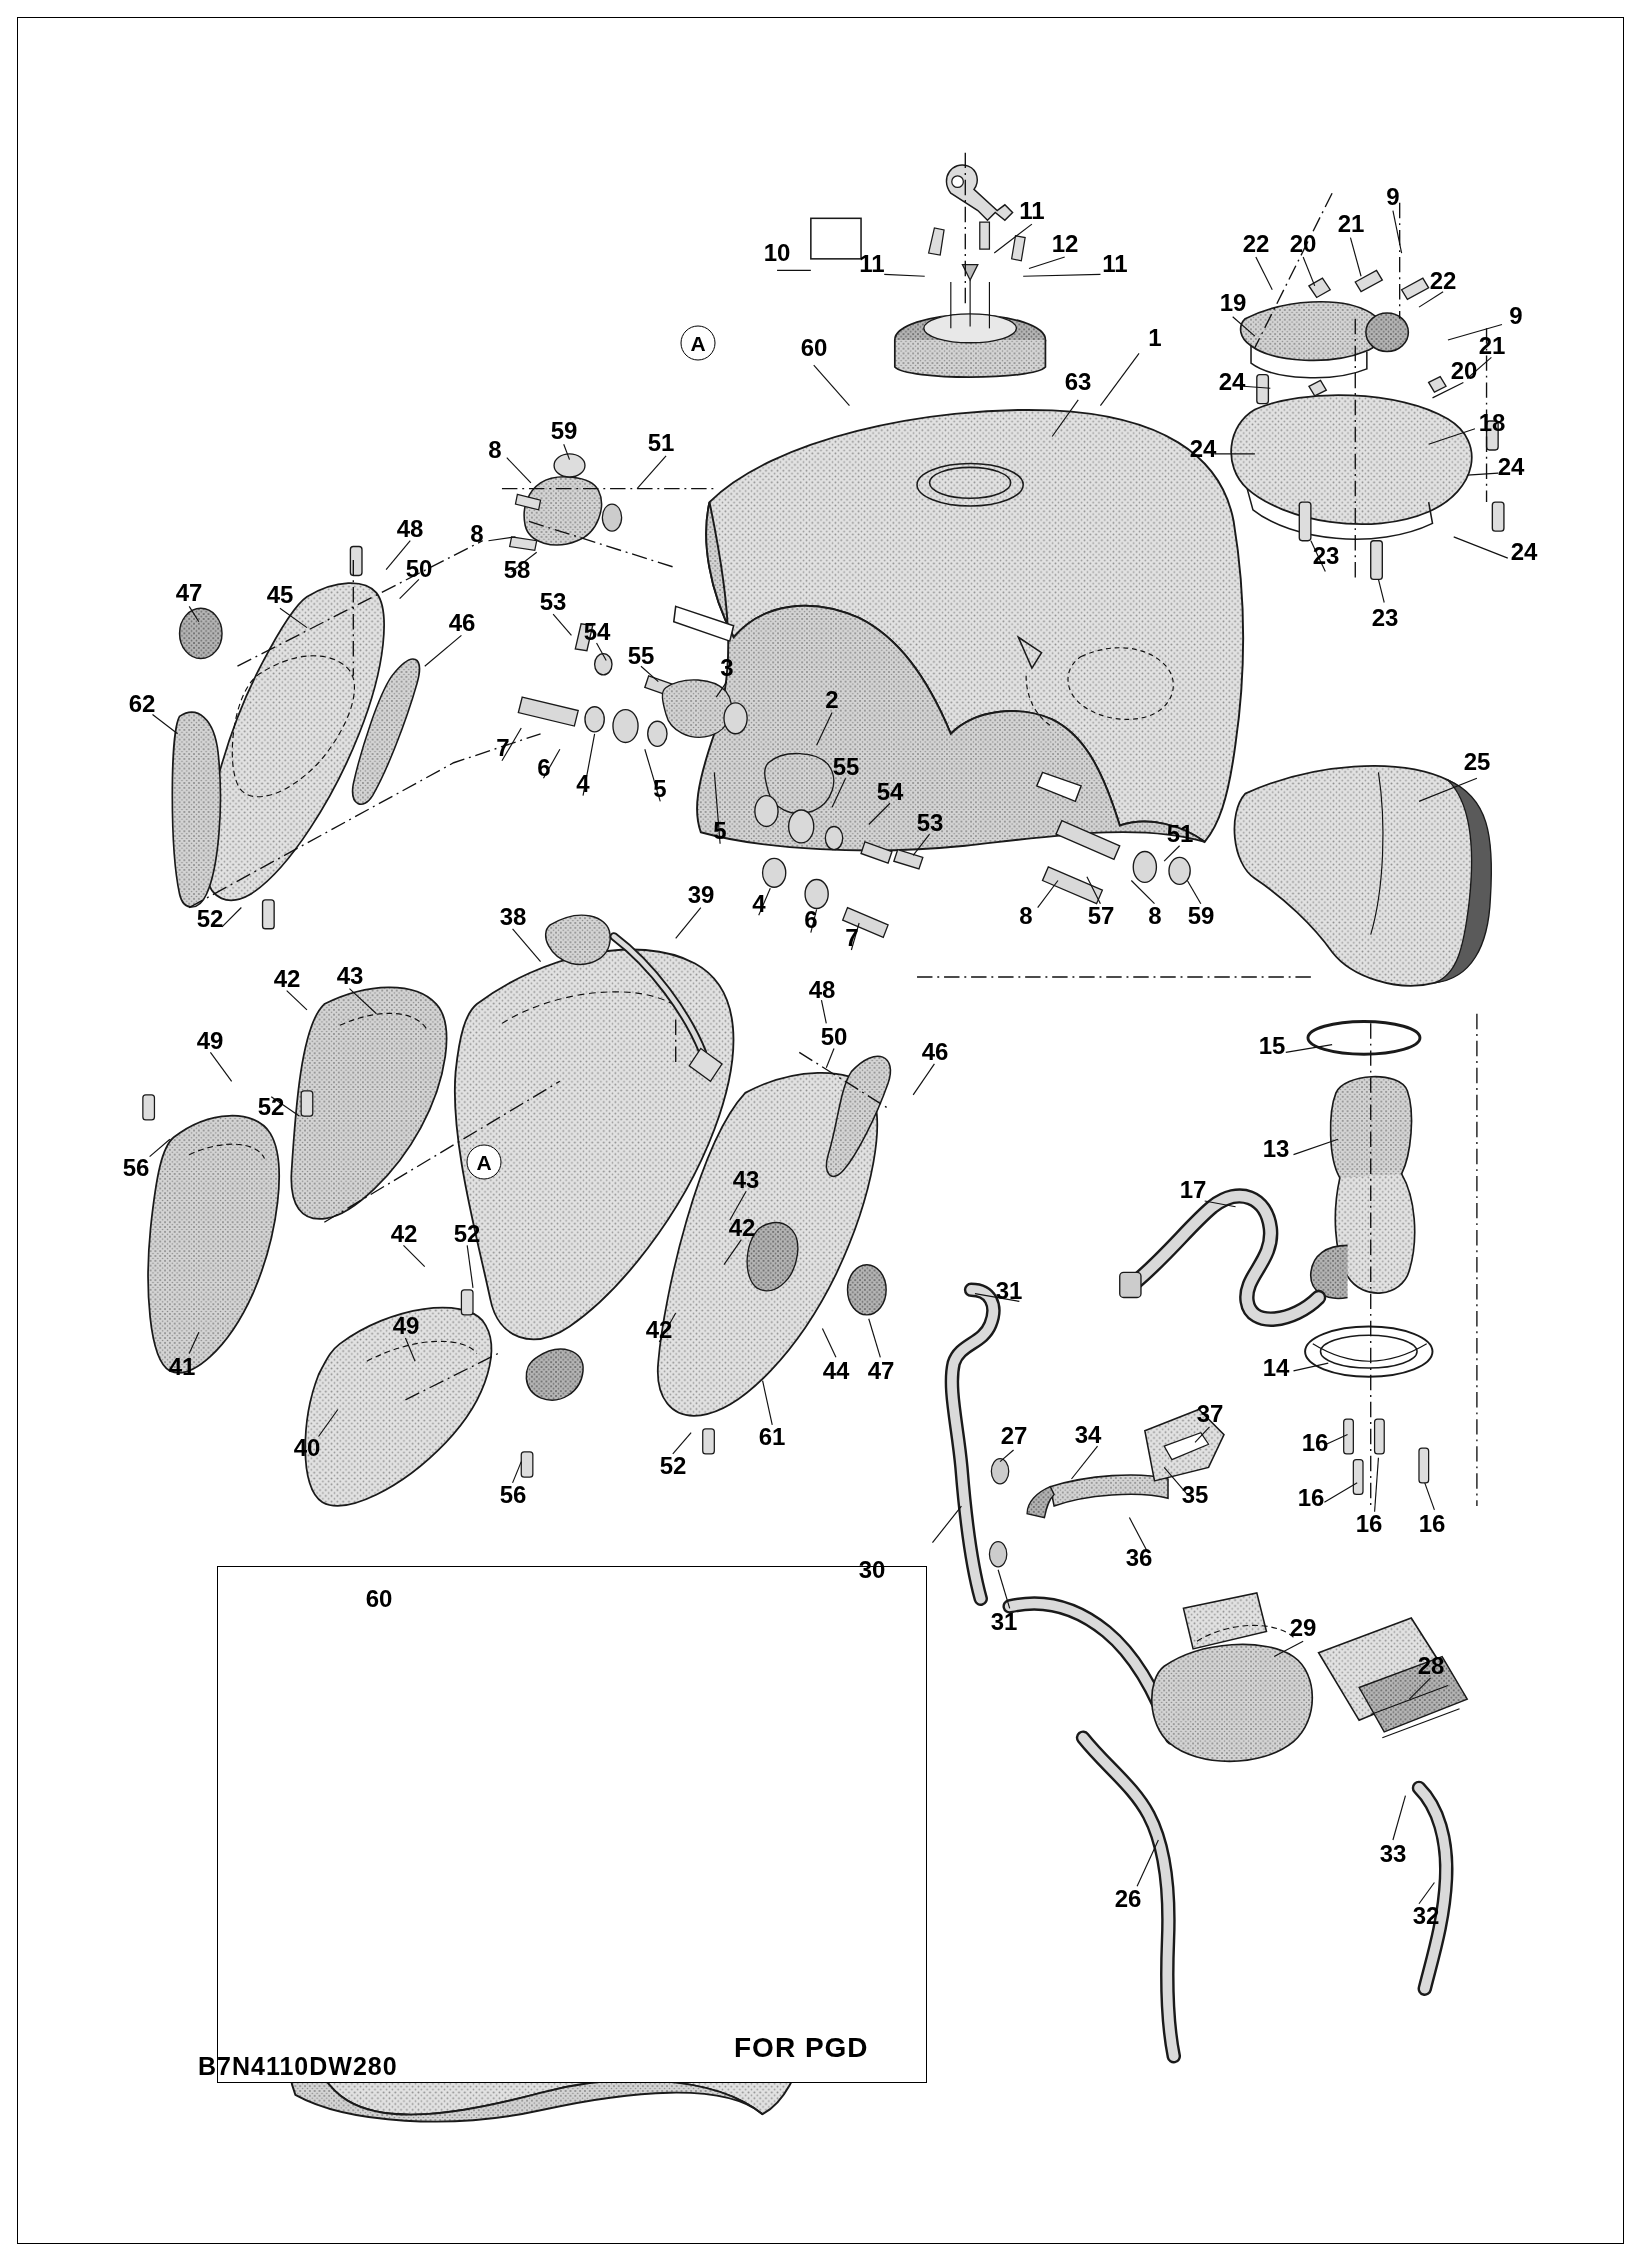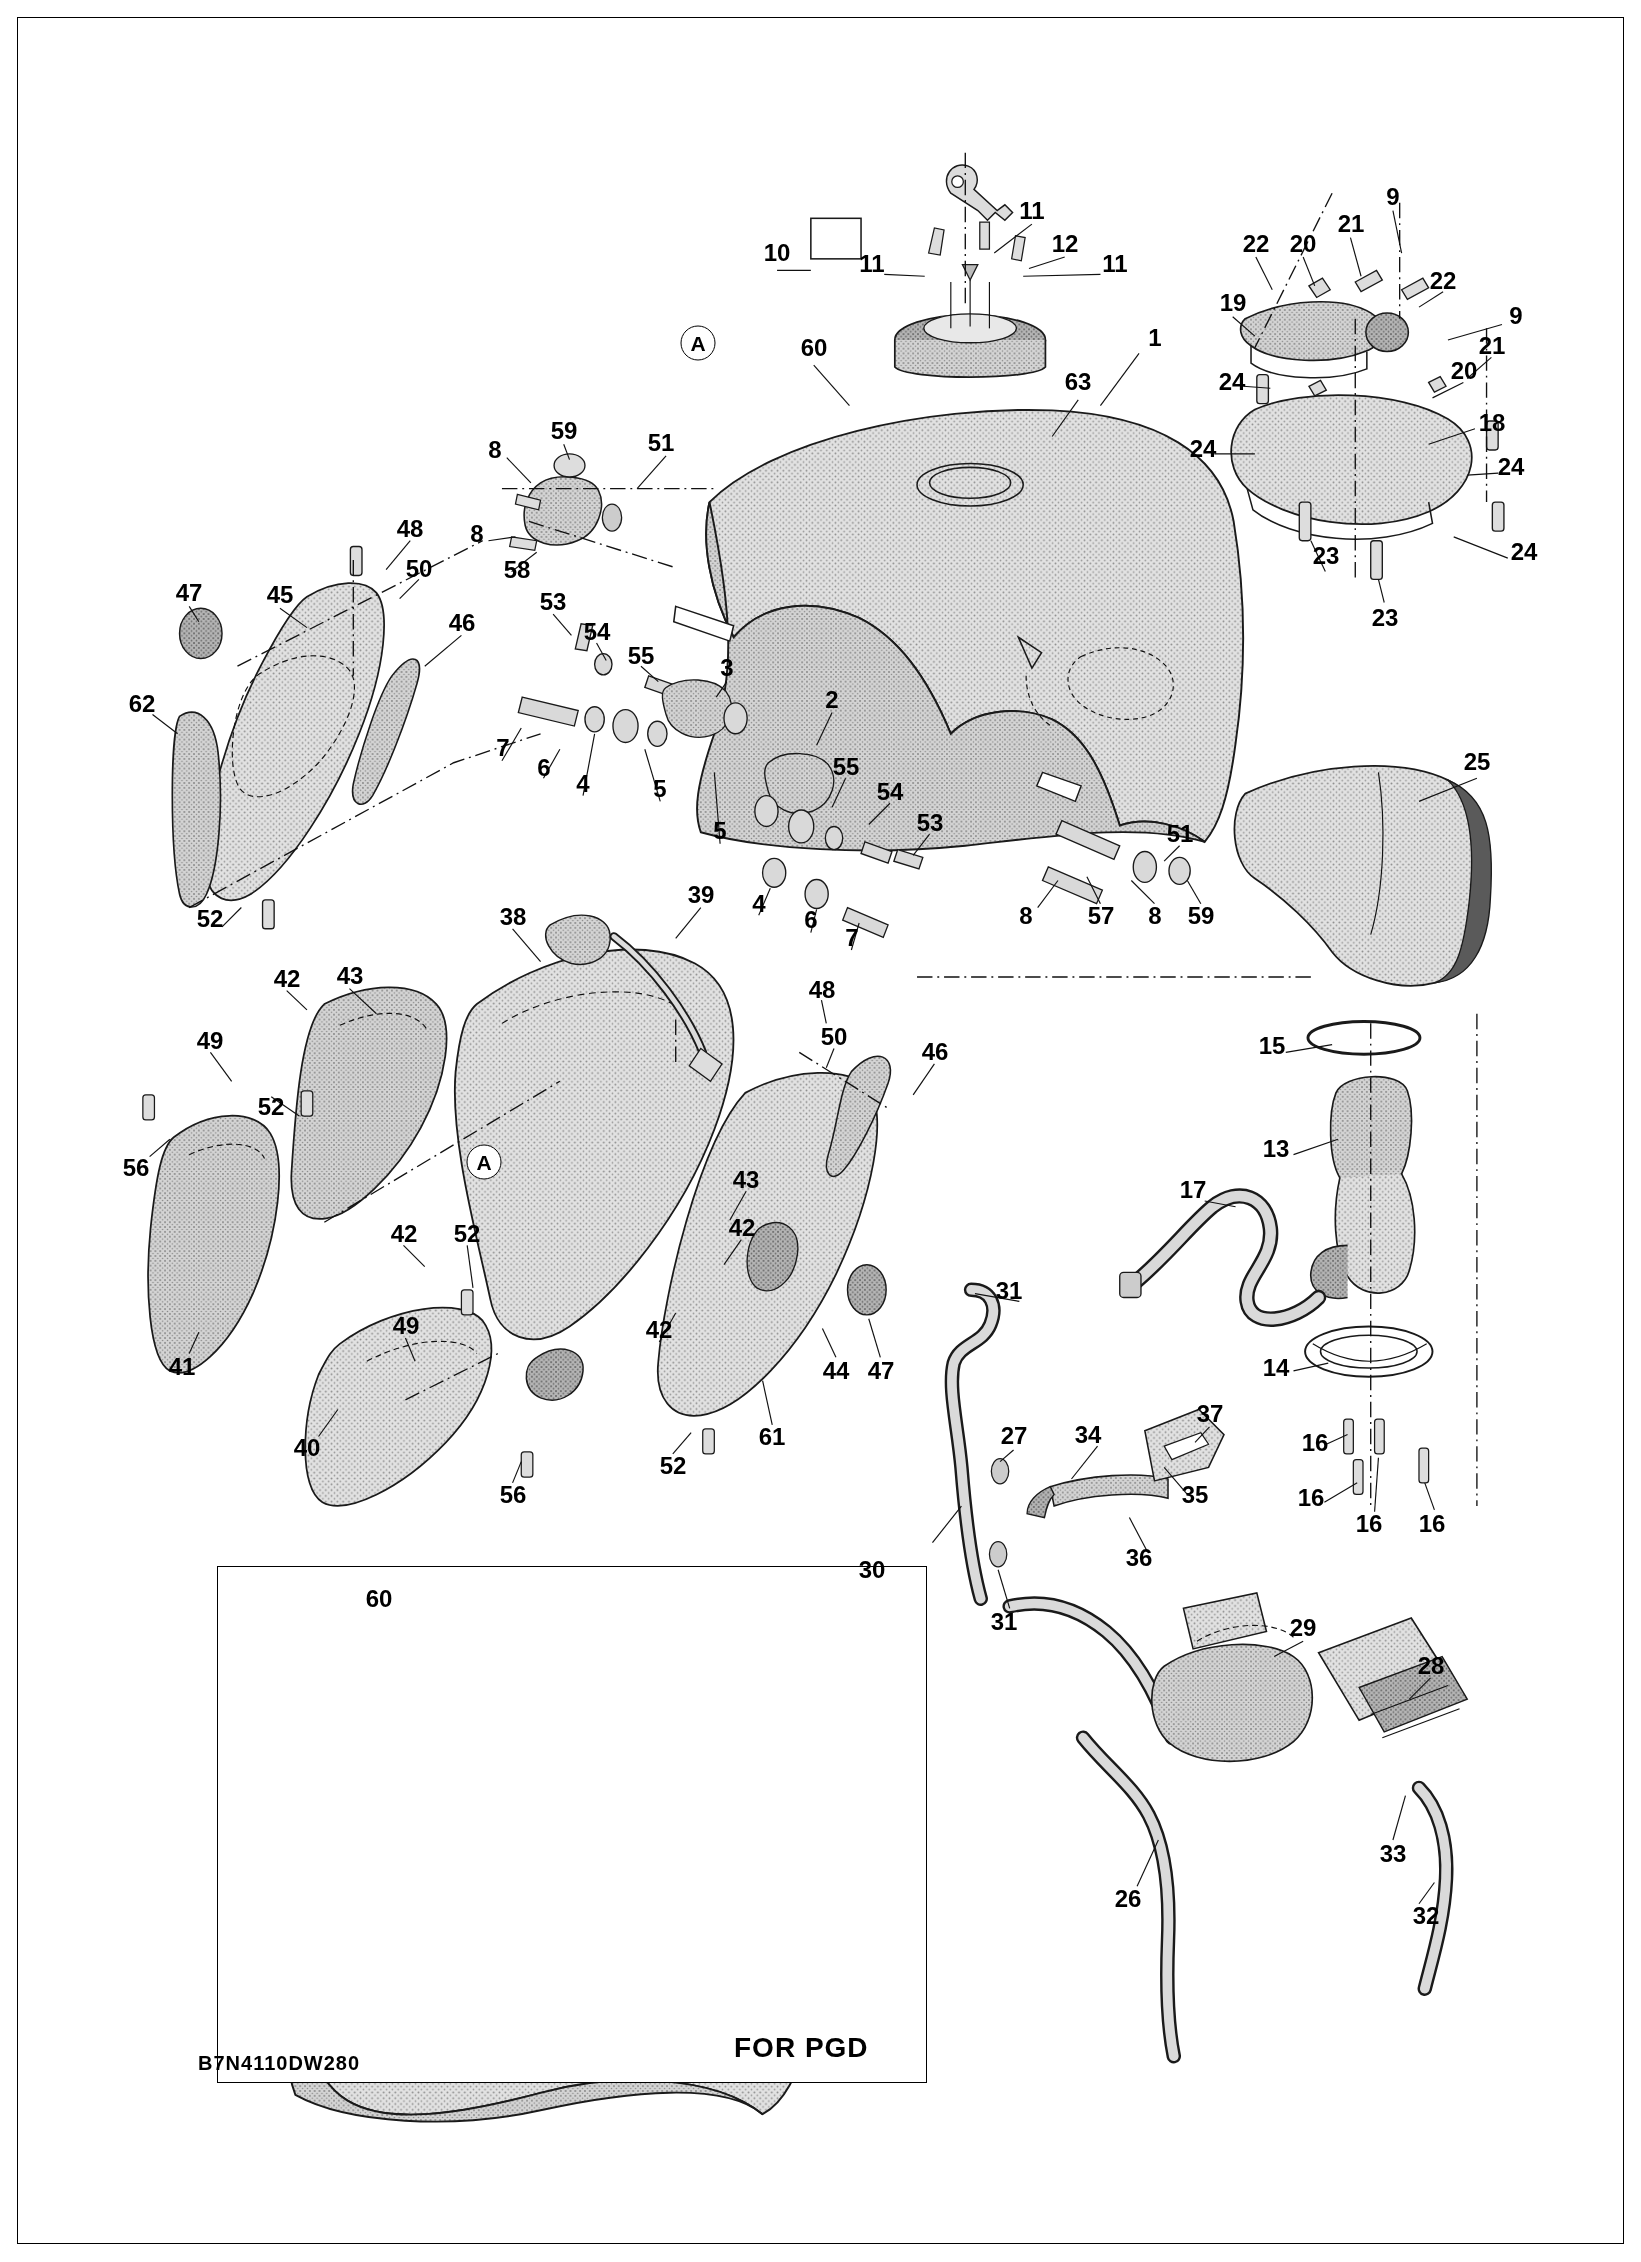--- a/index.html
+++ b/index.html
@@ -64,21 +64,21 @@
     left: 734px;
     top: 2032px;
     font-size: 28px;
     font-weight: bold;
     letter-spacing: 1px;
   }
   #part-code {
     position: absolute;
     left: 198px;
     top: 2052px;
-    font-size: 20px;
+    font-size: 25px;
     font-weight: bold;
     letter-spacing: 1px;
   }
   #fwd-arrow {
     position: absolute;
     left: 232px;
     top: 1941px;
     width: 145px;
     height: 75px;
   }

